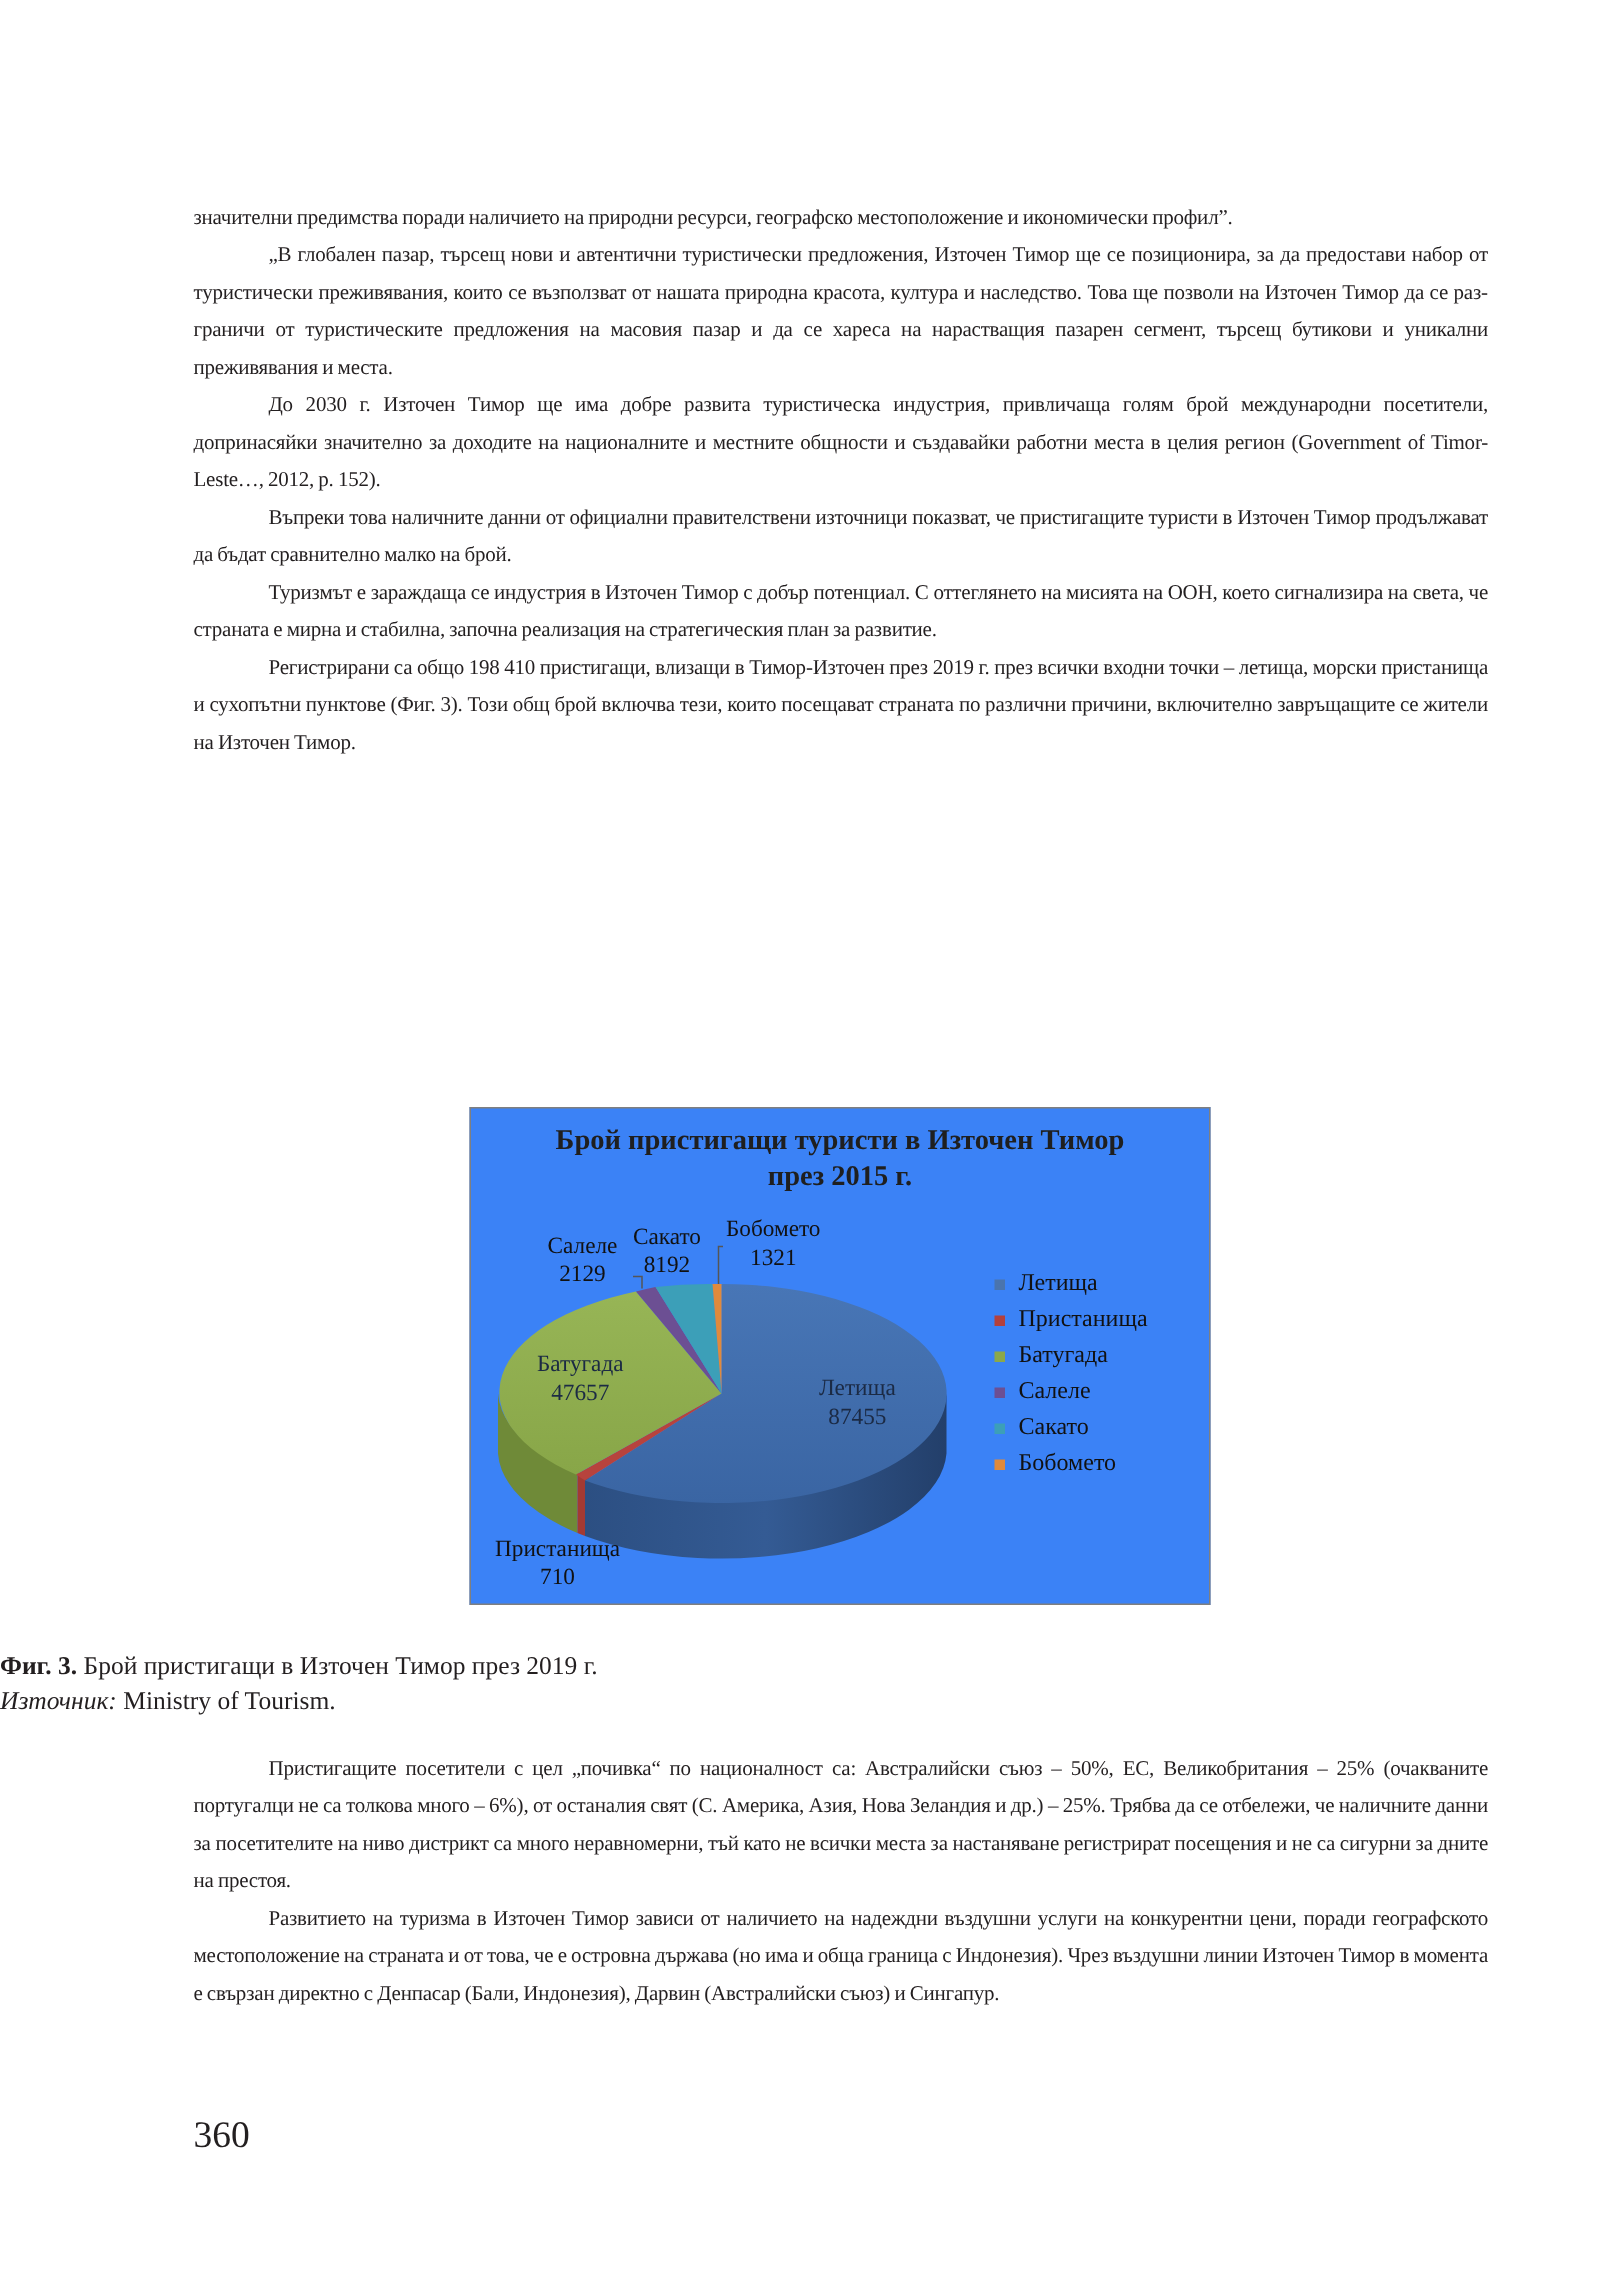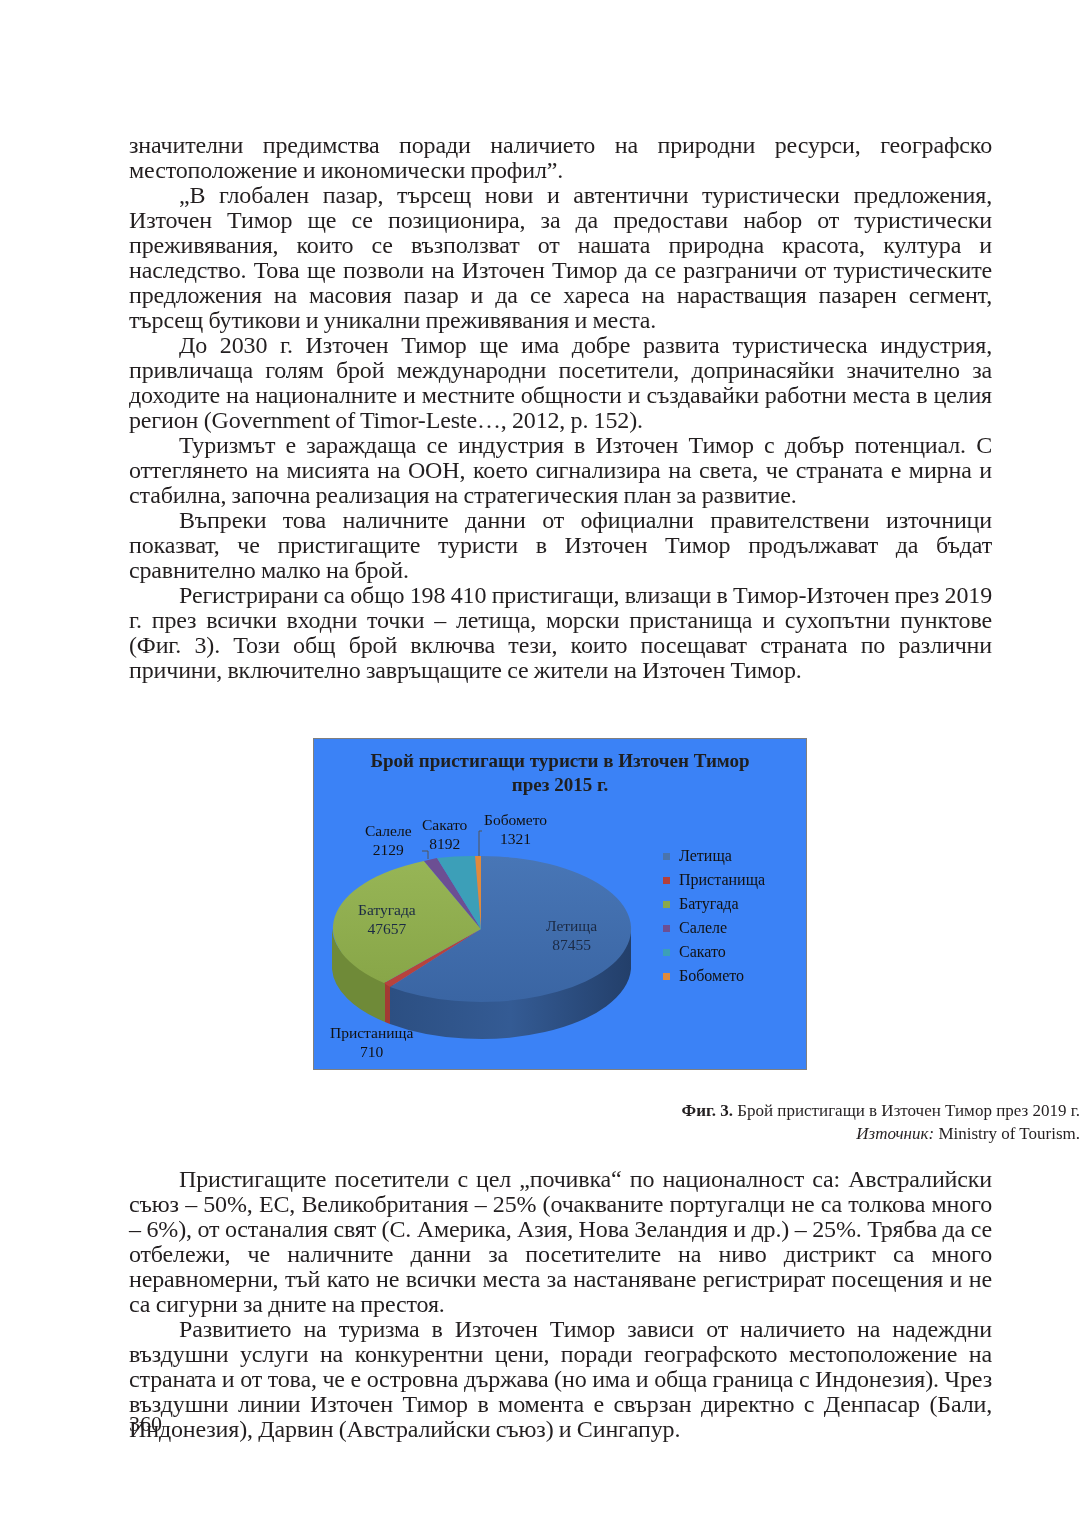--- a/index.html
+++ b/index.html
@@ -15,21 +15,21 @@
       font-family: "Liberation Serif", "DejaVu Serif", serif;
       color: #231f20;
     }
     .page {
       position: absolute;
       left: 129px;
       top: 133px;
       width: 863px;
     }
     .para {
-      font-size: 24px;
+      font-size: 14px;
       line-height: 25px;
       text-align: justify;
       margin: 0;
       letter-spacing: -0.15px;
       word-spacing: -0.5px;
       hyphens: manual;
     }
     .para.indent { text-indent: 50px; }
     .figure {
       position: absolute;
@@ -80,50 +80,50 @@
       line-height: 19px;
       text-align: center;
       color: #111;
       white-space: nowrap;
     }
     .dlabel.dark { color: #1b2a44; }
     .caption {
       position: absolute;
       left: 0;
       width: 1080px;
-      text-align: right;
+      text-align: left;
       font-size: 17px;
       line-height: 23px;
       top: 1099px;
     }
     .caption b { font-weight: bold; }
     .caption i { font-style: italic; margin-top: 17px; }
     .page-number {
       position: absolute;
       left: 129px;
       top: 1412px;
-      font-size: 22px;
+      font-size: 25px;
       line-height: 24px;
     }
     #para-block-2 {
       position: absolute;
       left: 129px;
       top: 1167px;
       width: 863px;
     }
   </style>
 </head>
 <body>
 
 <div class="page">
   <p class="para">значителни предимства поради наличието на природни ресурси, географско местоположение и икономически профил”.</p>
   <p class="para indent">„В глобален пазар, търсещ нови и автентични туристически предложения, Източен Тимор ще се позиционира, за да предостави набор от туристически преживявания, които се възползват от нашата природна красота, култура и наследство. Това ще позволи на Източен Тимор да се раз­граничи от туристическите предложения на масовия пазар и да се хареса на нарастващия пазарен сегмент, търсещ бутикови и уникални преживявания и места.</p>
   <p class="para indent">До 2030 г. Източен Тимор ще има добре развита туристическа индустрия, привличаща го­лям брой международни посетители, допринасяйки значително за доходите на националните и местните общности и създавайки работни места в целия регион (Government of Timor-Leste…, 2012, p. 152).</p>
+  <p class="para indent">Въпреки това наличните данни от официални правителствени източници показват, че прис­тигащите туристи в Източен Тимор продължават да бъдат сравнително малко на брой.</p>
   <p class="para indent">Туризмът е зараждаща се индустрия в Източен Тимор с добър потенциал. С оттеглянето на мисията на ООН, което сигнализира на света, че страната е мирна и стабилна, започна реализация на стратегическия план за развитие.</p>
-  <p class="para indent">Въпреки това наличните данни от официални правителствени източници показват, че прис­тигащите туристи в Източен Тимор продължават да бъдат сравнително малко на брой.</p>
   <p class="para indent">Регистрирани са общо 198 410 пристигащи, влизащи в Тимор-Източен през 2019 г. през всички входни точки – летища, морски пристанища и сухопътни пунктове (Фиг. 3). Този общ брой включва тези, които посещават страната по различни причини, включително завръщащите се жители на Източен Тимор.</p>
 </div>
 
 <div class="figure">
   <div class="chart-title">
     <div>Брой пристигащи туристи в Източен Тимор</div>
     <div>през 2015 г.</div>
   </div>
 
   <svg class="chart-svg" width="494" height="332" viewBox="0 0 494 332">

